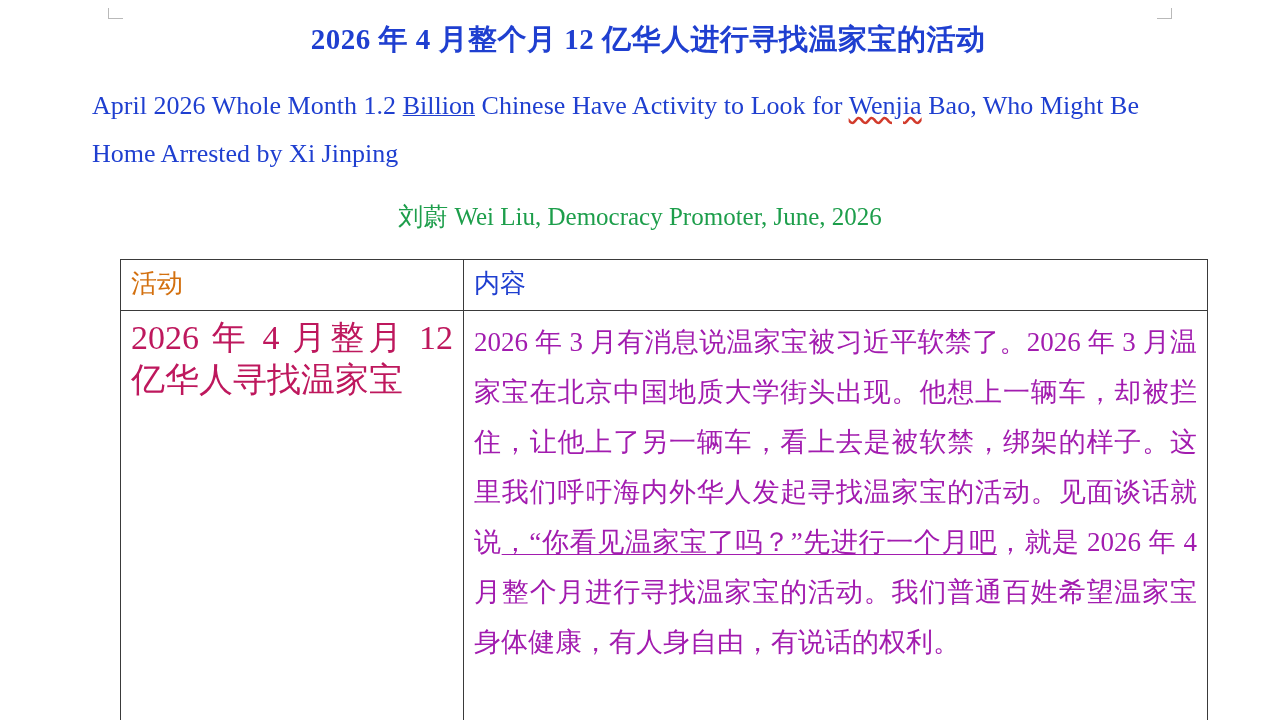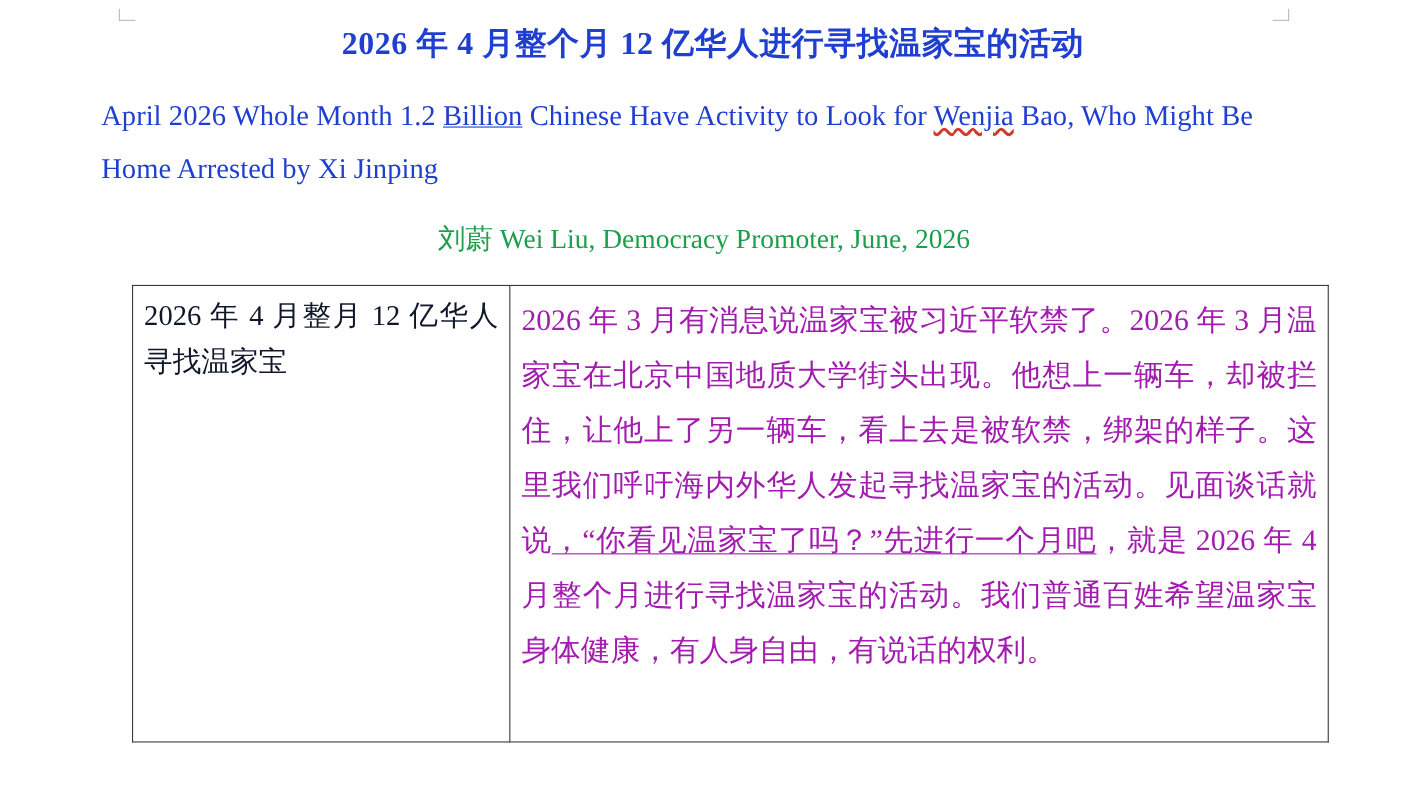--- a/index.html
+++ b/index.html
@@ -86,22 +86,22 @@
   table.activity td.col-b { width: 723px; }
 
   .th-text {
     color: #d3700f;
     font-size: 26px;
     line-height: 36px;
   }
   .th-text.blue { color: #1f3fd0; }
 
   .cell-orange {
-    color: #0f172a;
-    font-size: 26px;
+    color: #be185d;
+    font-size: 34px;
     line-height: 42px;
     text-align: justify;
     text-align-last: left;
   }
   .cell-blue {
     color: #a21caf;
     font-size: 27px;
     line-height: 50px;
     text-align: justify;
     text-align-last: left;
@@ -127,20 +127,28 @@
   </h1>
 
   <p class="subtitle">
     <span>April 2026 Whole Month 1.2 </span><span class="u-solid">Billion</span><span> Chinese Have Activity to Look for </span><span class="u-wavy">Wenjia</span><span> Bao, Who Might Be Home Arrested by Xi Jinping</span>
   </p>
 
   <p class="byline">刘蔚 Wei Liu, Democracy Promoter, June, 2026</p>
 
   <table class="activity">
     <tbody>
+      <tr class="header-row">
+        <td class="col-a">
+          <div class="th-text">活动</div>
+        </td>
+        <td class="col-b">
+          <div class="th-text blue">内容</div>
+        </td>
+      </tr>
       <tr class="body-row">
         <td class="col-a">
           <div class="cell-orange">2026 年 4 月整月 12 亿华人寻找温家宝</div>
         </td>
         <td class="col-b">
           <div class="cell-blue"><span>2026 年 3 月有消息说温家宝被习近平软禁了。2026 年 3 月温家宝在北京中国地质大学街头出现。他想上一辆车，却被拦住，让他上了另一辆车，看上去是被软禁，绑架的样子。这里我们呼吁海内外华人发起寻找温家宝的活动。见面谈话就说</span><span class="u">，“你看见温家宝了吗？”先进行一个月吧</span><span>，就是 2026 年 4 月整个月进行寻找温家宝的活动。我们普通百姓希望温家宝身体健康，有人身自由，有说话的权利。</span></div>
         </td>
       </tr>
     </tbody>
   </table>

